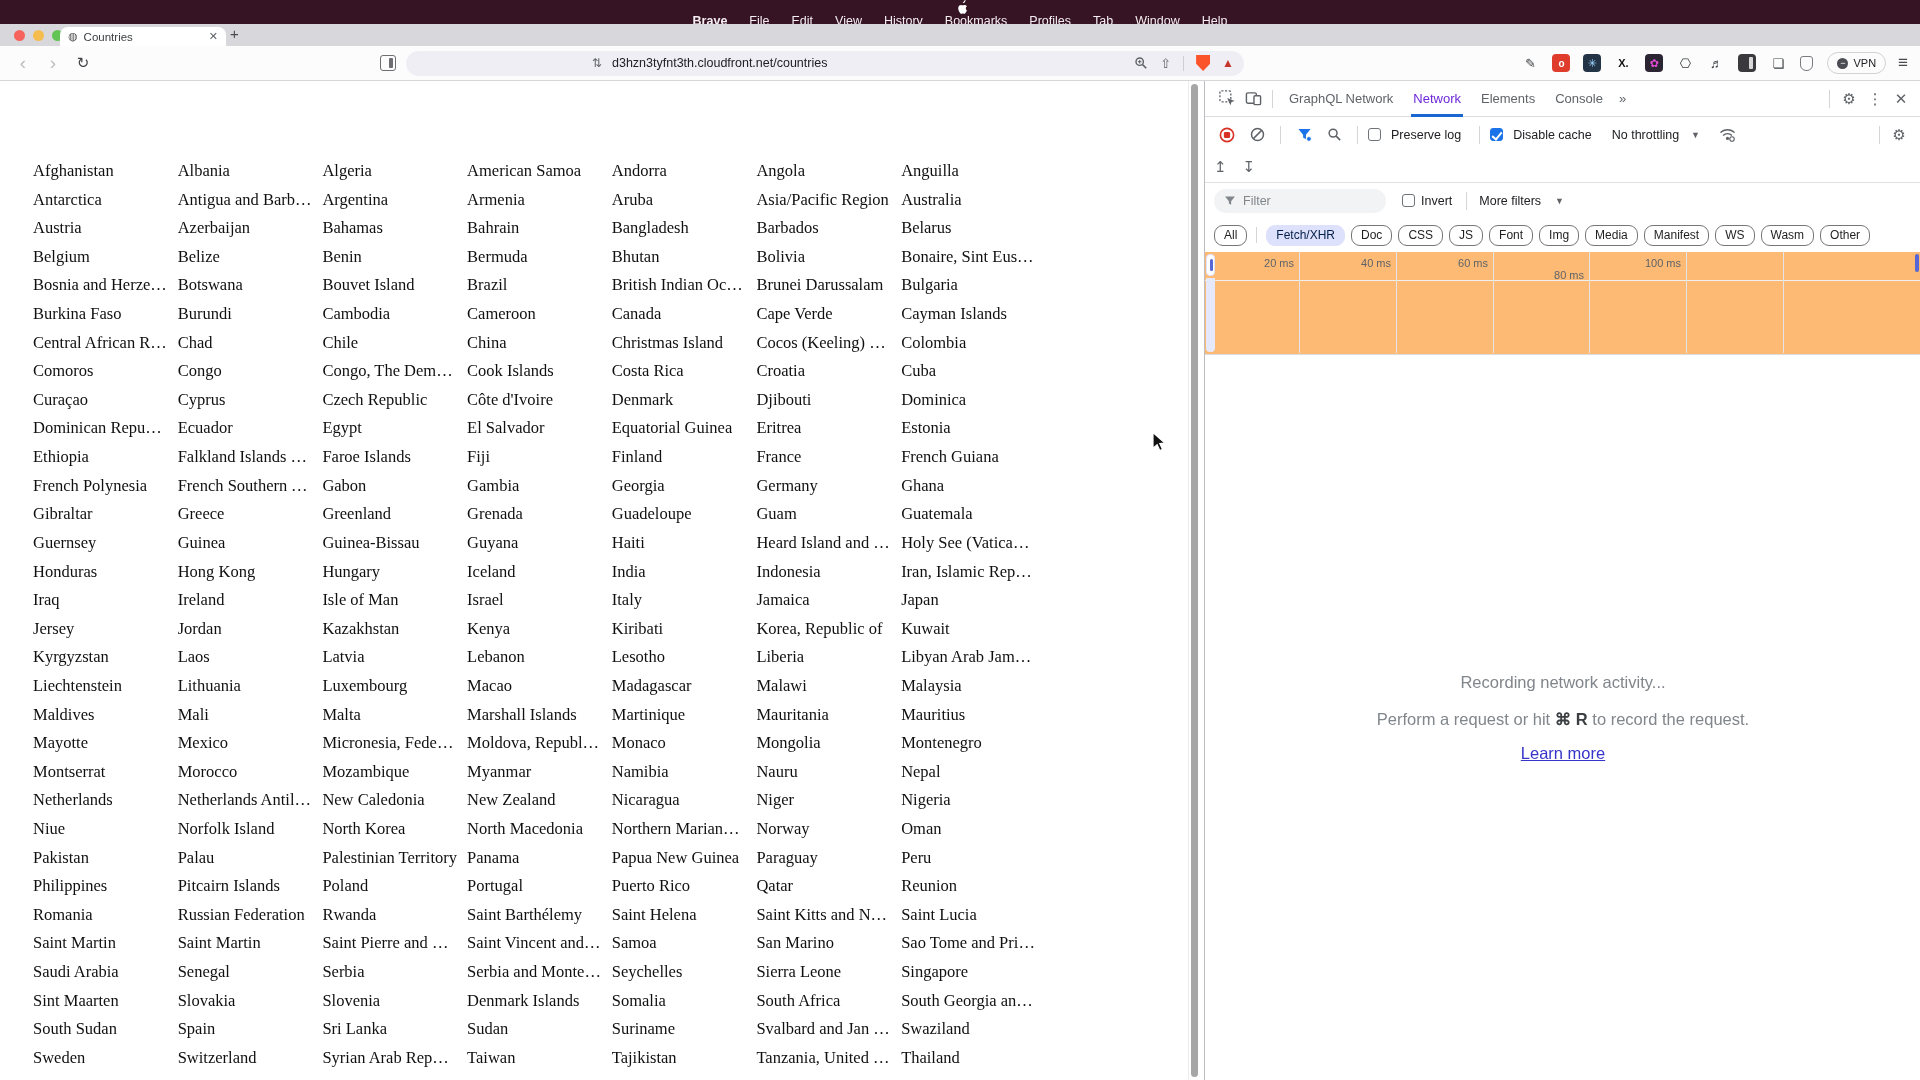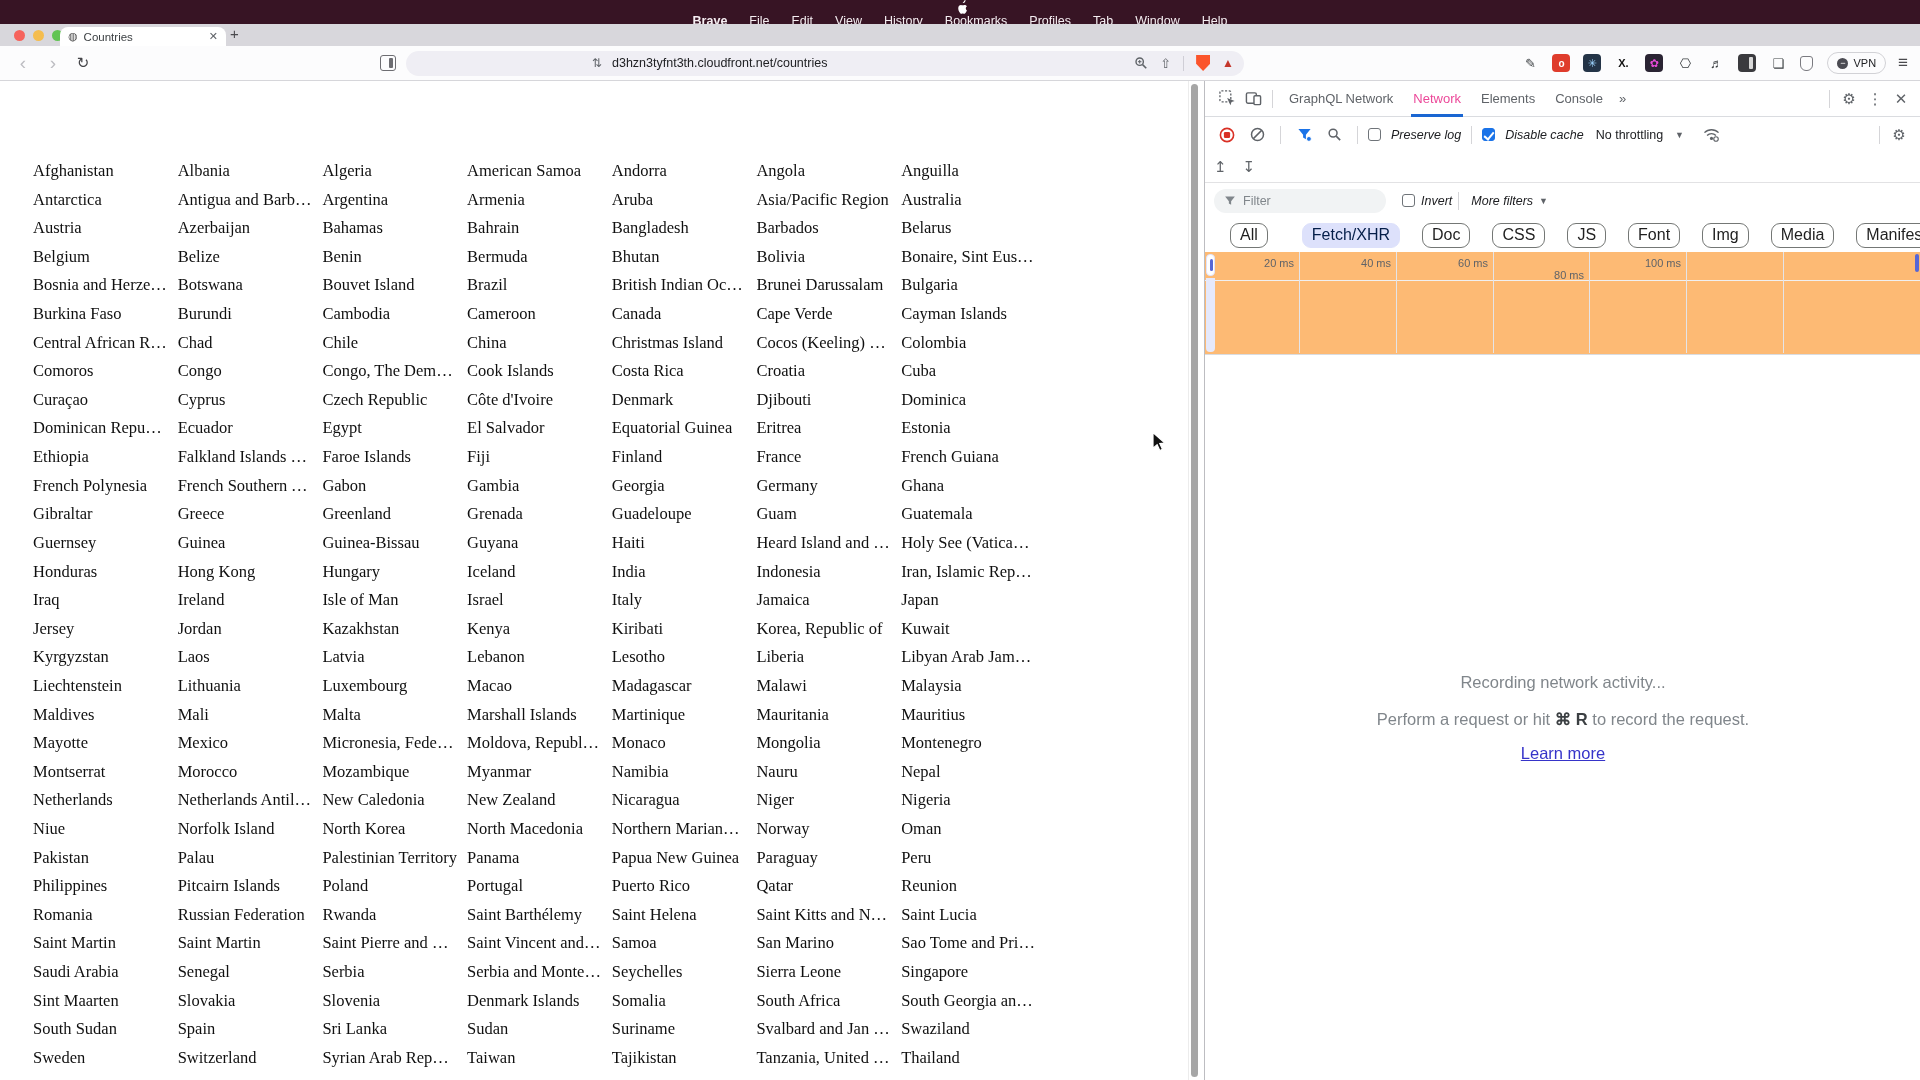--- a/index.html
+++ b/index.html
@@ -83,42 +83,42 @@
   .page-thumb { position:absolute; left:1191px; top:84px; width:7px; height:993px; background:#a6a6a6; border-radius:4px; }
 
   
   .devtools { position:absolute; left:1204px; top:81px; width:716px; height:999px; background:#fff;
               border-left:1px solid #bdbdc1; font-size:12.5px; color:#3c4043; }
   .dt-row { display:flex; align-items:center; padding-left:9px; }
   .dt-tabsrow { height:36px; border-bottom:1px solid #dadce0; }
   .dt-ib { width:26px; height:26px; display:flex; align-items:center; justify-content:center; }
   .dt-sep { width:1px; height:18px; background:#d5d5d8; margin:0 6px; }
   .dt-tab { padding:0 10px; height:36px; line-height:36px; font-size:13px; color:#5f6368; position:relative; }
-  .dt-tab.active { color:#ec4899; }
+  .dt-tab.active { color:#6d28d9; }
   .dt-tab.active::after { content:""; position:absolute; left:8px; right:8px; bottom:0; height:2.5px; background:#1a66d2; }
   .dt-more { color:#5f6368; font-size:13px; padding:0 6px; letter-spacing:1px; }
   .dt-right { margin-left:auto; display:flex; align-items:center; padding-right:6px; }
   .glyph-btn { width:26px; height:26px; display:flex; align-items:center; justify-content:center;
                color:#5f6368; font-size:15px; }
   .dt-controls { height:35px; gap:4px; }
   .cb { width:13px; height:13px; border:1.6px solid #6f7479; border-radius:3px; margin-right:6px; flex:none; }
   .cb.checked { background:#1a73e8; border-color:#1a73e8; position:relative; }
   .cb.checked::after { content:""; position:absolute; left:3px; top:0.5px; width:4px; height:8px;
                        border:solid #fff; border-width:0 2px 2px 0; transform:rotate(40deg); }
-  .ctl-label { color:#202124;font-style:italic; }
+  .ctl-label { margin-right:8px; color:#202124; }
   .throttle { color:#202124; margin:0 2px 0 8px; }
   .caret { color:#5f6368; font-size:9px; margin:0 10px 0 6px; }
   .dt-har { height:31px; gap:16px; border-bottom:1px solid #e2e2e4; color:#5f6368; font-size:15px; }
   .dt-filterrow { height:35px; }
   .filter-pill { width:172px; height:24px; background:#f1f3f4; border-radius:12px; display:flex;
                  align-items:center; padding:0 10px; gap:7px; }
   .filter-pill input { border:none; outline:none; background:transparent; width:120px; font-size:12.5px; color:#444; }
   .filter-pill input::placeholder { color:#80868b; }
   .dt-chipsrow { height:34px; gap:6px; }
-  .chip { border:1px solid #747775; border-radius:9px; padding:2.5px 9px; font-size:16px; color:#1f1f1f; background:#fff;margin-left:16px; }
+  .chip { border:1px solid #747775; border-radius:9px; padding:2.5px 9px; font-size:12px; color:#1f1f1f; background:#fff; }
   .chip.active { background:#dde1fb; border-color:#dde1fb; color:#041e49; }
   .chip-sep { width:1px; height:16px; background:#d5d5d8; margin:0 3px; }
   .timeline { position:absolute; left:0; top:171px; width:716px; height:103px; border-bottom:1px solid #dadce0; background:#fdba74; }
   .tl-grid { position:absolute; top:0; bottom:1px; width:1px; background:#e4e4e8; }
   .tl-label { position:absolute; top:5px; font-size:11px; color:#5f6368; transform:translateX(-100%); padding-right:5px; white-space:nowrap; }
   .tl-ruler-line { position:absolute; left:0; right:0; top:28px; height:1px; background:#f0f0f1; }
   .tl-handle-l { position:absolute; left:1px; top:2px; width:9px; height:22px; background:#fff; border:1px solid #dfe3fb; border-radius:4px; }
   .tl-handle-l::after { content:""; position:absolute; left:3px; top:4px; width:2.5px; height:12px; background:#5666d5; border-radius:2px; }
   .tl-strip-l { position:absolute; left:1px; top:26px; width:9px; height:74px; background:#e6e9fb; border-radius:0 0 4px 4px; }
   .tl-handle-r { position:absolute; right:2px; top:2px; width:4px; height:18px; background:#5666d5; border-radius:2px; }

